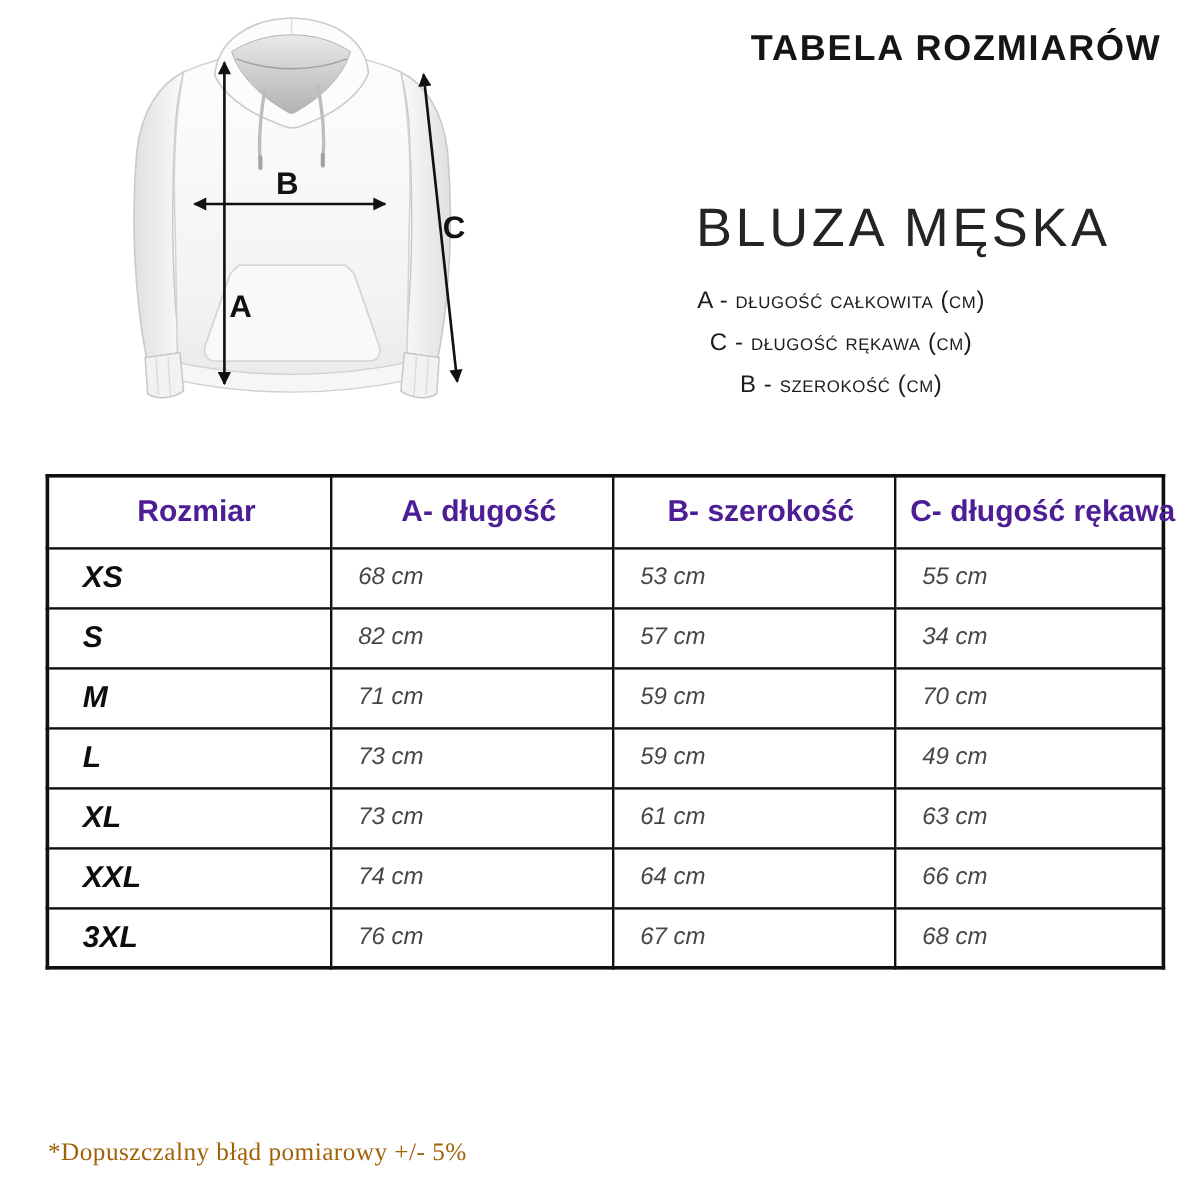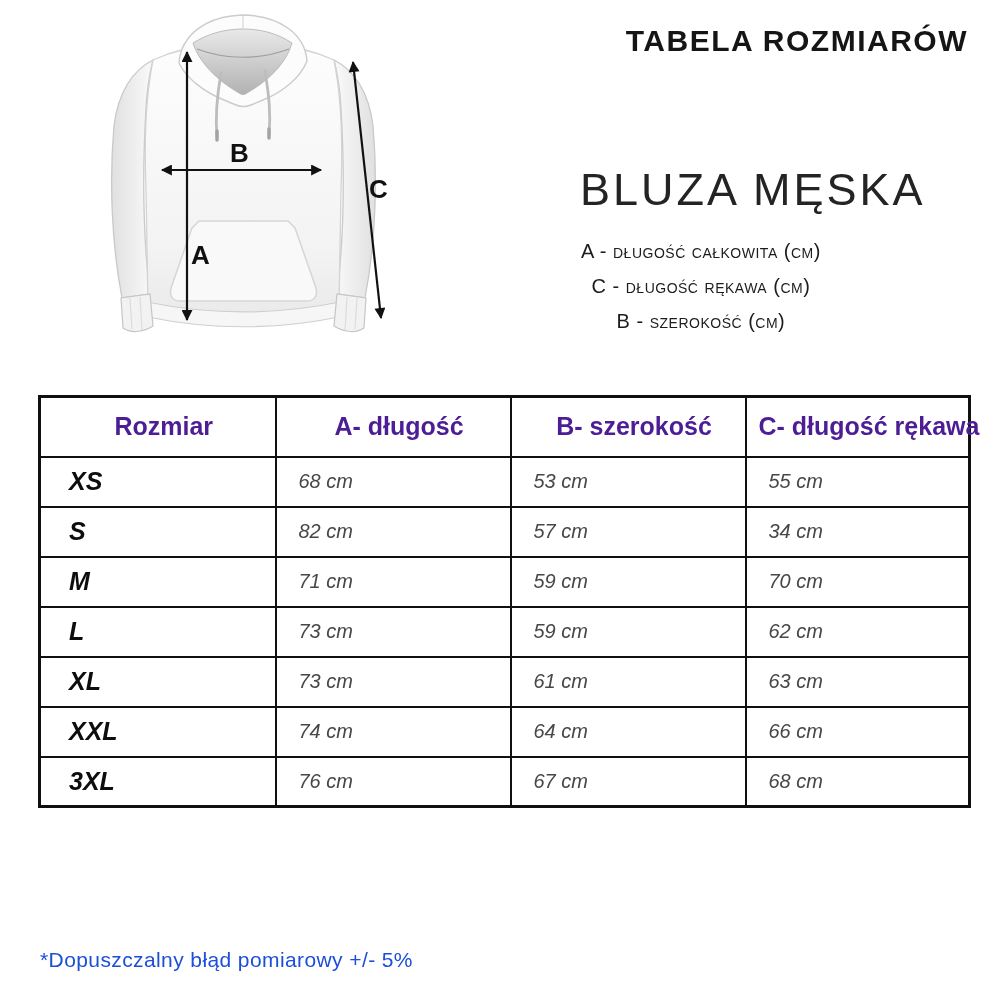--- a/index.html
+++ b/index.html
@@ -41,21 +41,21 @@
   .size-table th {
     text-align:center; padding-left:12px; font-size:25px; font-weight:600; color:#4c1d95;
     white-space:nowrap;
   }
   .cell-size { padding-left:28px; font-size:25px; font-weight:700; color:#0d0d0d; }
   .cell-val  { padding-left:22px; font-size:20px; font-weight:300; color:#474747; }
 
   
   .footnote {
     position:absolute; left:40px; top:948px;
-    font-size:21px; font-weight:400; letter-spacing:0.4px; color:#1d4ed8;
+    font-size:21px; font-weight:400; letter-spacing:0.4px; color:#a16207;font-family:Liberation Serif, serif;
   }
 </style>
 </head>
 <body>
 
 <div class="page">
 
   <div class="figure">
     <svg viewBox="0 0 460 360">
       <defs>
@@ -163,21 +163,21 @@
       <tr>
         <td class="cell-size">M</td>
         <td class="cell-val">71 cm</td>
         <td class="cell-val">59 cm</td>
         <td class="cell-val">70 cm</td>
       </tr>
       <tr>
         <td class="cell-size">L</td>
         <td class="cell-val">73 cm</td>
         <td class="cell-val">59 cm</td>
-        <td class="cell-val">62 cm</td>
+        <td class="cell-val">49 cm</td>
       </tr>
       <tr>
         <td class="cell-size">XL</td>
         <td class="cell-val">73 cm</td>
         <td class="cell-val">61 cm</td>
         <td class="cell-val">63 cm</td>
       </tr>
       <tr>
         <td class="cell-size">XXL</td>
         <td class="cell-val">74 cm</td>

